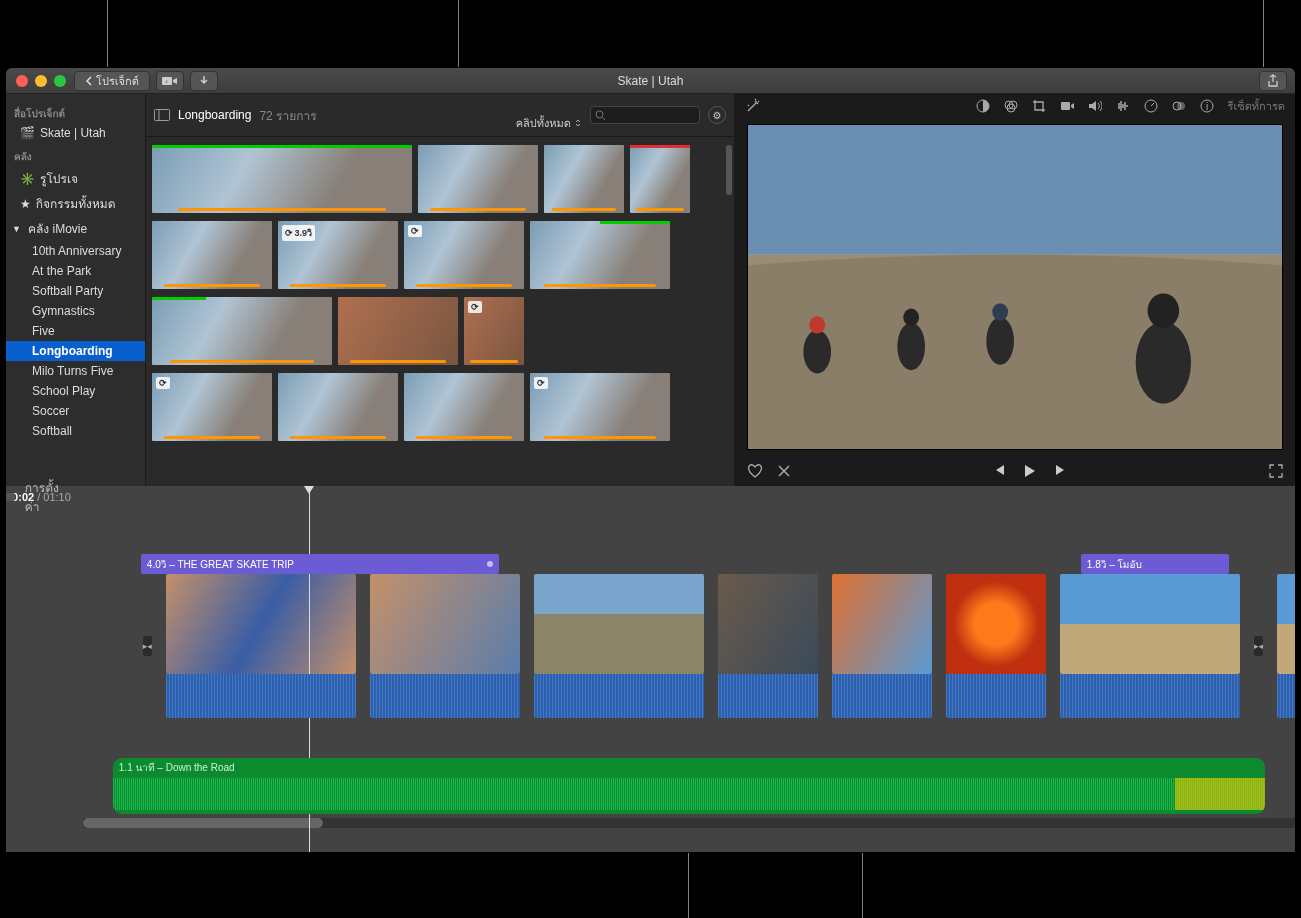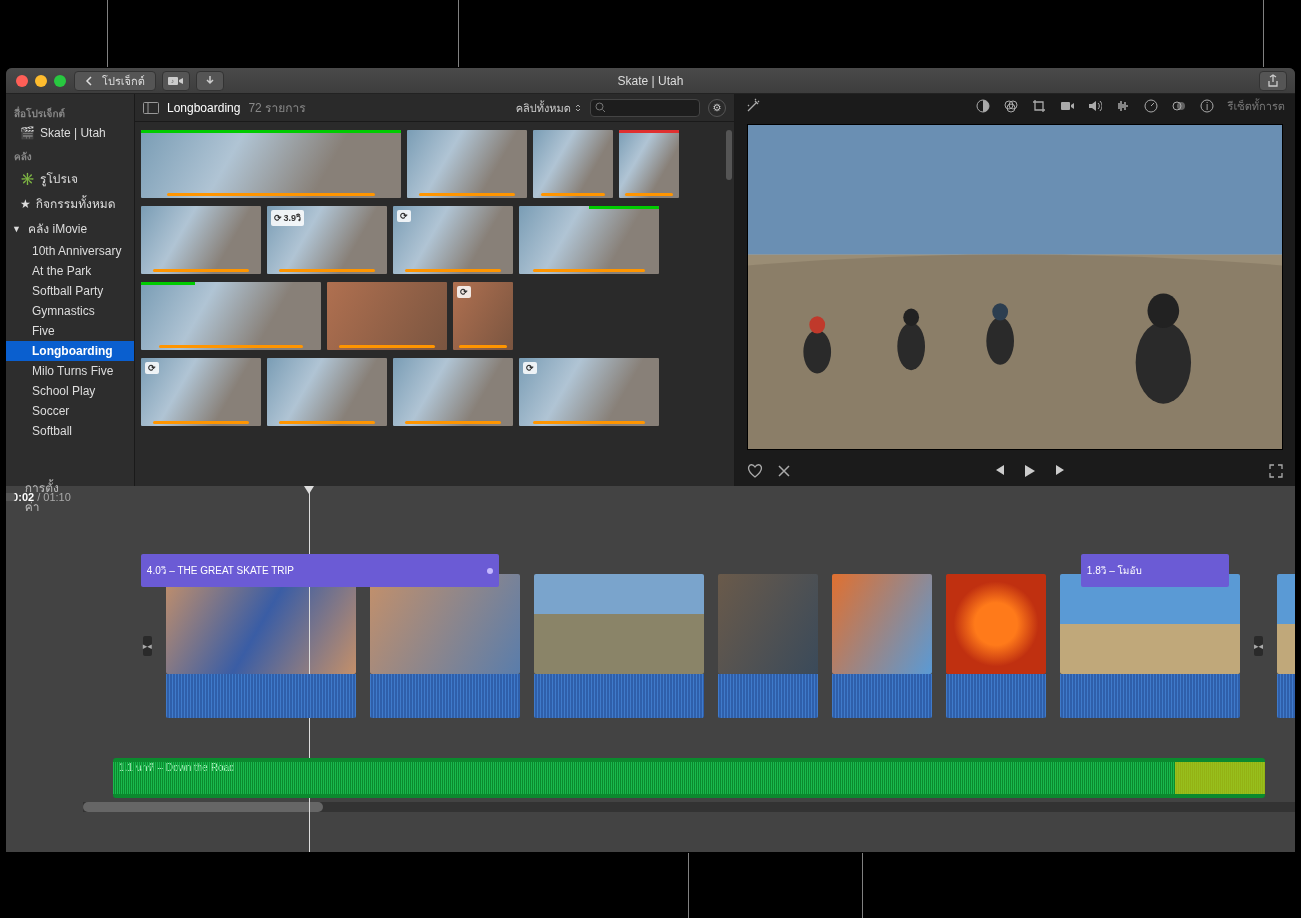--- a/index.html
+++ b/index.html
@@ -4,43 +4,43 @@
 <style>
 * { margin:0; padding:0; box-sizing:border-box; -webkit-user-select:none; }
 body { background:#000; font-family:-apple-system,"Helvetica Neue",Arial,sans-serif; color:#ccc; overflow:hidden; width:1301px; height:918px; position:relative; }
 .window { position:absolute; top:68px; left:6px; right:6px; bottom:66px; background:#2a2a2a; border-radius:6px 6px 0 0; overflow:hidden; display:flex; flex-direction:column; box-shadow:0 0 0 1px #000; }
 
 
 .titlebar { height:26px; background:linear-gradient(#4a4a4a,#3d3d3d); display:flex; align-items:center; position:relative; border-bottom:1px solid #222; }
 .traffic { display:flex; gap:7px; padding-left:10px; align-items:center; }
 .dot { width:12px; height:12px; border-radius:50%; }
 .dot.r{background:#ff5f57}.dot.y{background:#febc2e}.dot.g{background:#28c840}
-.tb-btn { background:#555; border:1px solid #333; border-radius:4px; padding:3px 10px; margin-left:8px; font-size:11px; color:#ddd; display:flex; align-items:center; gap:9px; height:20px; }
+.tb-btn { background:#555; border:1px solid #333; border-radius:4px; padding:3px 10px; margin-left:8px; font-size:11px; color:#ddd; display:flex; align-items:center; gap:3px; height:20px; }
 .tb-icon-btn { background:#555; border:1px solid #333; border-radius:4px; width:28px; height:20px; margin-left:6px; display:flex; align-items:center; justify-content:center; color:#ccc; }
 .title-text { position:absolute; left:0; right:0; text-align:center; font-size:12px; color:#ddd; pointer-events:none; }
 .share-btn { position:absolute; right:8px; background:#555; border:1px solid #333; border-radius:4px; width:28px; height:20px; display:flex; align-items:center; justify-content:center; }
 
 
 .upper { display:flex; height:392px; }
-.sidebar { width:129px; background:#2d2d2d; border-right:1px solid #1a1a1a; padding:6px 0; font-size:12px; overflow:hidden; }
+.sidebar { width:140px; background:#2d2d2d; border-right:1px solid #1a1a1a; padding:6px 0; font-size:12px; overflow:hidden; }
 .sb-head { color:#888; font-size:10px; padding:6px 8px 2px; font-weight:600; }
 .sb-item { padding:3px 8px 3px 14px; display:flex; align-items:center; gap:5px; color:#ddd; white-space:nowrap; }
 .sb-item.sel { background:#0a5fcf; color:#fff; }
 .sb-sub { padding-left:26px; }
 .sb-disclose { font-size:9px; margin-right:2px; }
 
 .center { flex:1; display:flex; flex-direction:column; background:#2a2a2a; border-right:1px solid #1a1a1a; min-width:0; }
 .tabs { height:22px; display:flex; justify-content:center; align-items:center; gap:26px; font-size:12px; color:#bbb; }
 .tab { padding:2px 10px; border-radius:4px; }
 .tab.active { background:#5a5a5a; color:#fff; }
 .browser-bar { display:flex; align-items:center; padding:4px 8px; gap:8px; border-bottom:1px solid #1a1a1a; font-size:12px; }
 .bb-title { color:#fff; }
 .bb-count { color:#888; }
 .bb-spacer{flex:1}
-.bb-drop { color:#ccc; display:flex; align-items:center; gap:3px; font-size:11px; }
+.bb-drop { color:#ccc; display:flex; align-items:center; gap:3px; font-size:11px;margin-top:16px; }
 .search { background:#1d1d1d; border:1px solid #444; border-radius:4px; width:110px; height:18px; display:flex; align-items:center; padding:0 4px; }
 .gear { width:18px; height:18px; border-radius:50%; border:1px solid #555; display:flex; align-items:center; justify-content:center; font-size:10px; }
 .clips { flex:1; overflow:hidden; padding:8px 6px; position:relative; }
 .clip-row { display:flex; gap:6px; margin-bottom:8px; }
 .clip { height:68px; background:linear-gradient(120deg,#7a9db5 0%,#b0c4d4 35%,#888078 70%); border-radius:1px; position:relative; overflow:hidden; }
 .clip::after{content:"";position:absolute;bottom:2px;left:10%;right:10%;height:3px;background:#ff9500;border-radius:2px;}
 .bar-top { position:absolute; top:0; left:0; height:3px; }
 .clip .loader { position:absolute; top:4px; left:4px; background:rgba(255,255,255,0.85); border-radius:2px; font-size:9px; padding:1px 3px; color:#333; font-weight:600; display:flex; align-items:center; gap:2px;}
 .thumb-scrollbar{position:absolute;right:2px;top:8px;width:6px;height:50px;background:#555;border-radius:3px;}
 
@@ -54,28 +54,28 @@
 .v-controls .cen{flex:1;display:flex;justify-content:center;gap:18px;font-size:14px;}
 
 
 .timeline-wrap { flex:1; background:#434343; display:flex; position:relative;gap:12px; }
 .tl-head { height:22px; display:flex; align-items:center; justify-content:center; font-size:11px; position:relative; color:#aaa; }
 .tl-time b{color:#fff}
 .tl-settings{position:absolute;right:10px;display:flex;align-items:center;gap:10px}
 .tl-slider{width:60px;height:8px;background:#555;border-radius:2px;position:relative}
 .tl-slider::after{content:"";position:absolute;left:60%;top:-3px;width:6px;height:14px;background:#aaa;border-radius:2px}
 .tl-body { flex:1; position:relative; overflow:hidden; padding-top:60px; }
-.title-bar { position:absolute; height:33px; background:#6b5bd5; font-size:10px; color:#fff; padding:2px 6px; border-radius:2px; display:flex; align-items:center; white-space:nowrap; }
+.title-bar { position:absolute; height:20px; background:#6b5bd5; font-size:10px; color:#fff; padding:2px 6px; border-radius:2px; display:flex; align-items:center; white-space:nowrap; }
 .tl-clips { display:flex; gap:14px; padding:0 60px; }
 .tl-clip { display:flex; flex-direction:column; }
 .tl-vid { height:100px; background:linear-gradient(120deg,#c59b6d 0%,#5a7dab 50%,#9a8a6c 100%); border-radius:2px; }
 .tl-aud { height:44px; background:#2f5faa; border-radius:0 0 2px 2px; position:relative; overflow:hidden;}
 .tl-aud::before{content:"";position:absolute;inset:0;background:repeating-linear-gradient(90deg,#4a8de0 0,#4a8de0 1px,transparent 1px,transparent 3px);opacity:0.6;}
 .trans { width:14px; align-self:center; height:20px; display:flex; align-items:center; justify-content:center; background:#2a2a2a; font-size:9px; color:#aaa; border-radius:2px;}
-.music-track { margin:40px 30px 4px; height:40px; background:#0b8a2e; border-radius:3px; position:relative; overflow:hidden;}
+.music-track { margin:40px 30px 4px; height:56px; background:#0b8a2e; border-radius:9px; position:relative; overflow:hidden;}
 .music-label{position:absolute;top:2px;left:6px;font-size:10px;color:#c9f5d0}
 .music-wave{position:absolute;left:0;right:0;bottom:4px;height:32px;background:repeating-linear-gradient(90deg,#1dc455 0,#1dc455 1px,transparent 1px,transparent 2px);opacity:0.8;}
 .music-wave::after{content:"";position:absolute;right:0;width:90px;height:100%;background:rgba(255,210,0,0.7);}
 .playhead { position:absolute; top:0; bottom:0; width:1px; background:#ddd; }
 .playhead::before{content:"";position:absolute;top:0;left:-5px;border:5px solid transparent;border-top:8px solid #ddd}
 .h-scroll{height:10px;background:#333}
 .h-thumb{height:100%;width:240px;background:#666;border-radius:5px}
 
 svg { display:block; }
 .callout { position:absolute; width:1px; background:rgba(255,255,255,0.5); }

